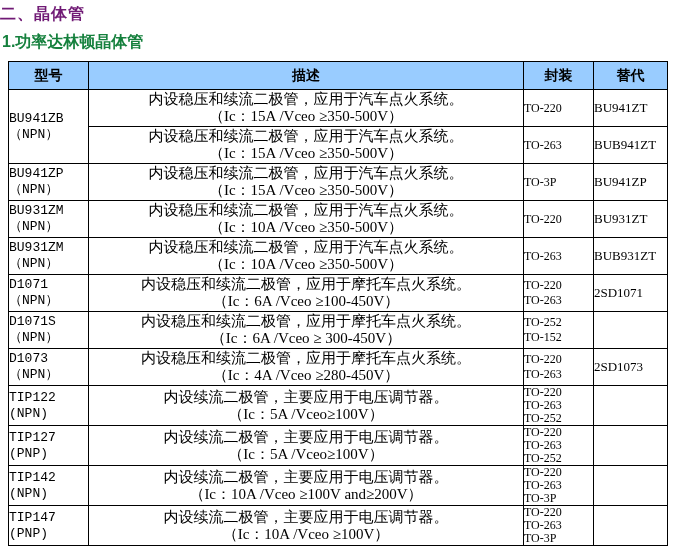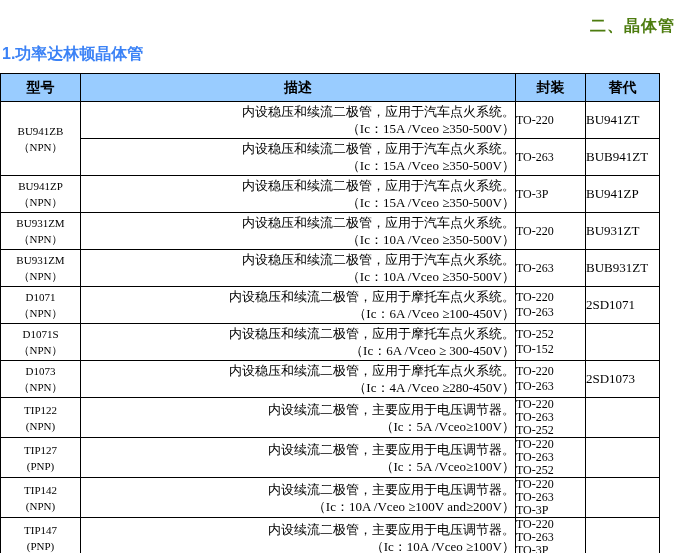--- a/index.html
+++ b/index.html
@@ -8,39 +8,40 @@
     background: #ffffff;
   }
   body {
     width: 675px;
     height: 553px;
     font-family: "Liberation Serif", "DejaVu Serif", serif;
     color: #000000;
     overflow: hidden;
   }
   .doc-title {
-    text-align: right;
-    color: #4d7c0f;
+    text-align: left;
+    color: #701a75;
     font-weight: bold;
     font-size: 16px;
     font-family: "Liberation Sans", "DejaVu Sans", sans-serif;
-    padding-top: 16px;
+    padding-top: 4px;
     letter-spacing: 1px;
   }
   .section-title {
-    color: #3b82f6;
+    color: #15803d;
     font-weight: bold;
     font-size: 16px;
     font-family: "Liberation Sans", "DejaVu Sans", sans-serif;
     margin-top: 7px;
     margin-left: 2px;
   }
   table.parts {
     border-collapse: collapse;
     table-layout: fixed;
+    margin-left: 8px;
     margin-top: 8px;
     width: 659px;
   }
   table.parts col.c-model { width: 80px; }
   table.parts col.c-desc  { width: 435px; }
   table.parts col.c-pkg   { width: 70px; }
   table.parts col.c-alt   { width: 74px; }
   table.parts th, table.parts td {
     border: 1px solid #000000;
     padding: 0;
@@ -50,29 +51,30 @@
     background: #99CCFF;
     font-size: 14px;
     font-weight: bold;
     text-align: center;
     height: 27px;
     font-family: "Liberation Serif", "DejaVu Serif", serif;
   }
   tr.r-std { height: 37px; }
   tr.r-tall { height: 40px; }
   td.model-cell {
-    text-align: center;
-    font-size: 11px;
+    text-align: left;
+    font-size: 13px;
     line-height: 16px;
+    font-family: Liberation Mono, monospace;
   }
   td.desc-cell {
-    font-size: 13px;
+    font-size: 15px;
     line-height: 17px;
     padding-left: 10px;
-    text-align: right;
+    text-align: center;
   }
   td.pkg-cell {
     text-align: left;
     font-size: 12px;
     line-height: 13px;
   }
   td.pkg-cell .pkg-line { min-height: 0; }
   tr.r-std td.pkg-cell { line-height: 15px; }
   td.alt-cell {
     text-align: left;

